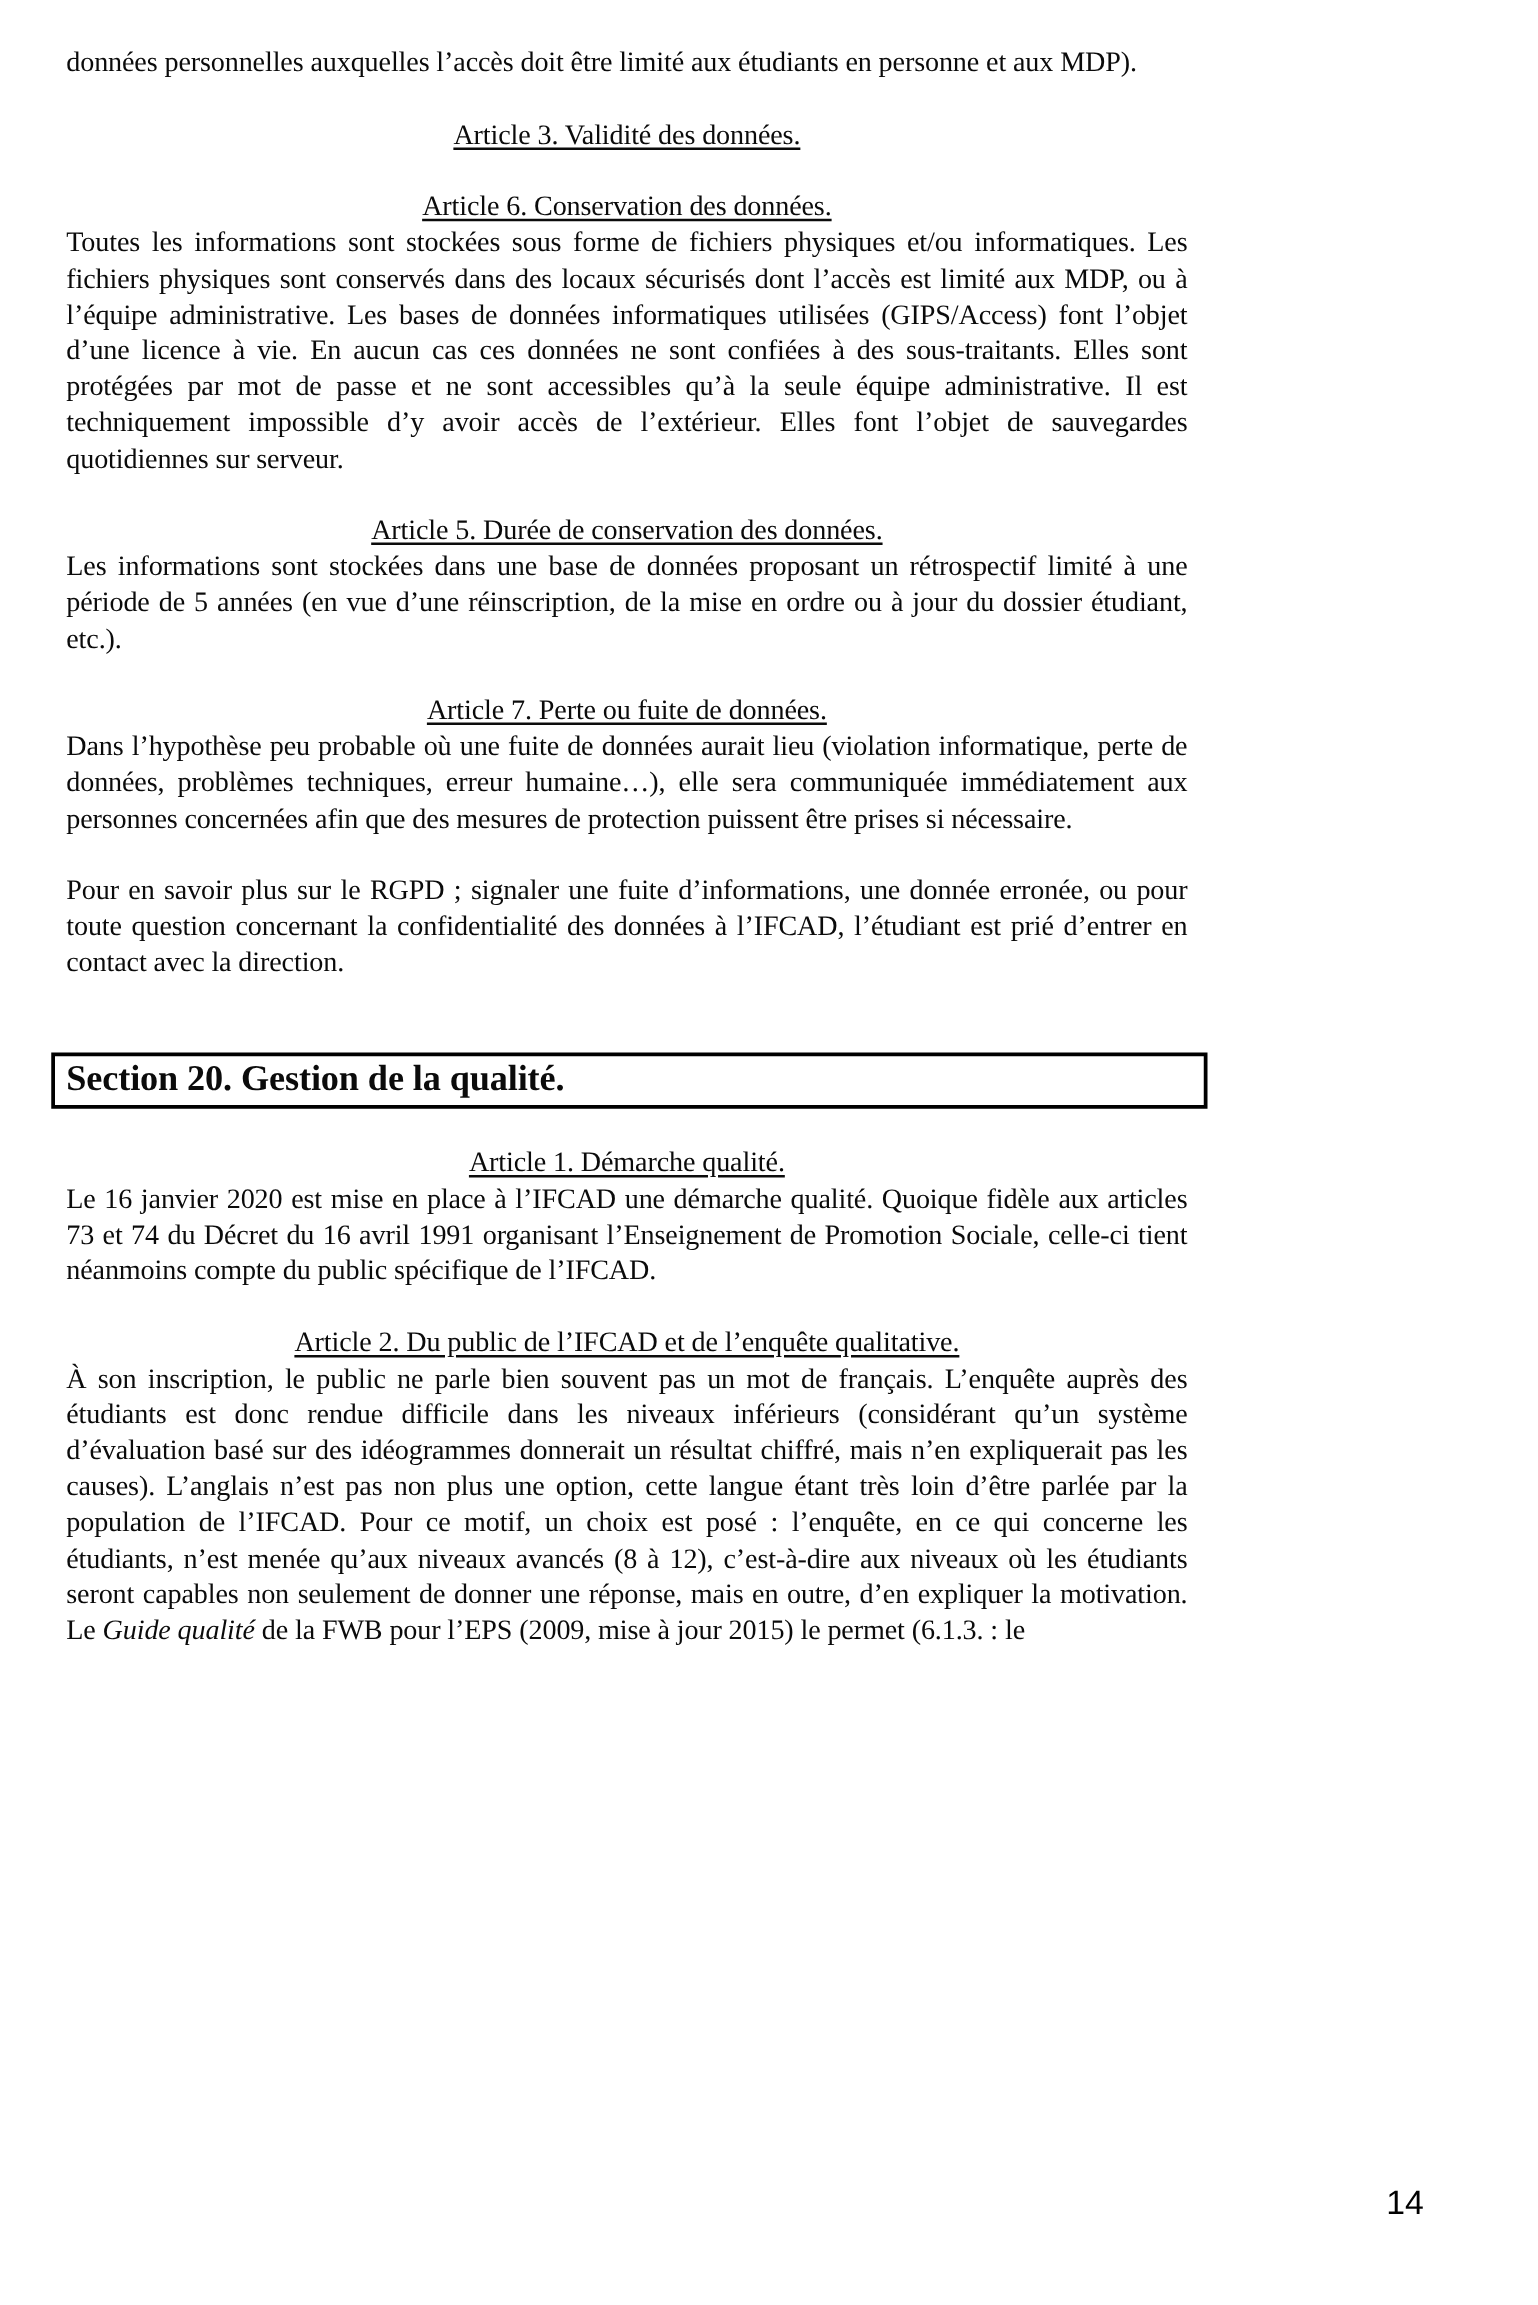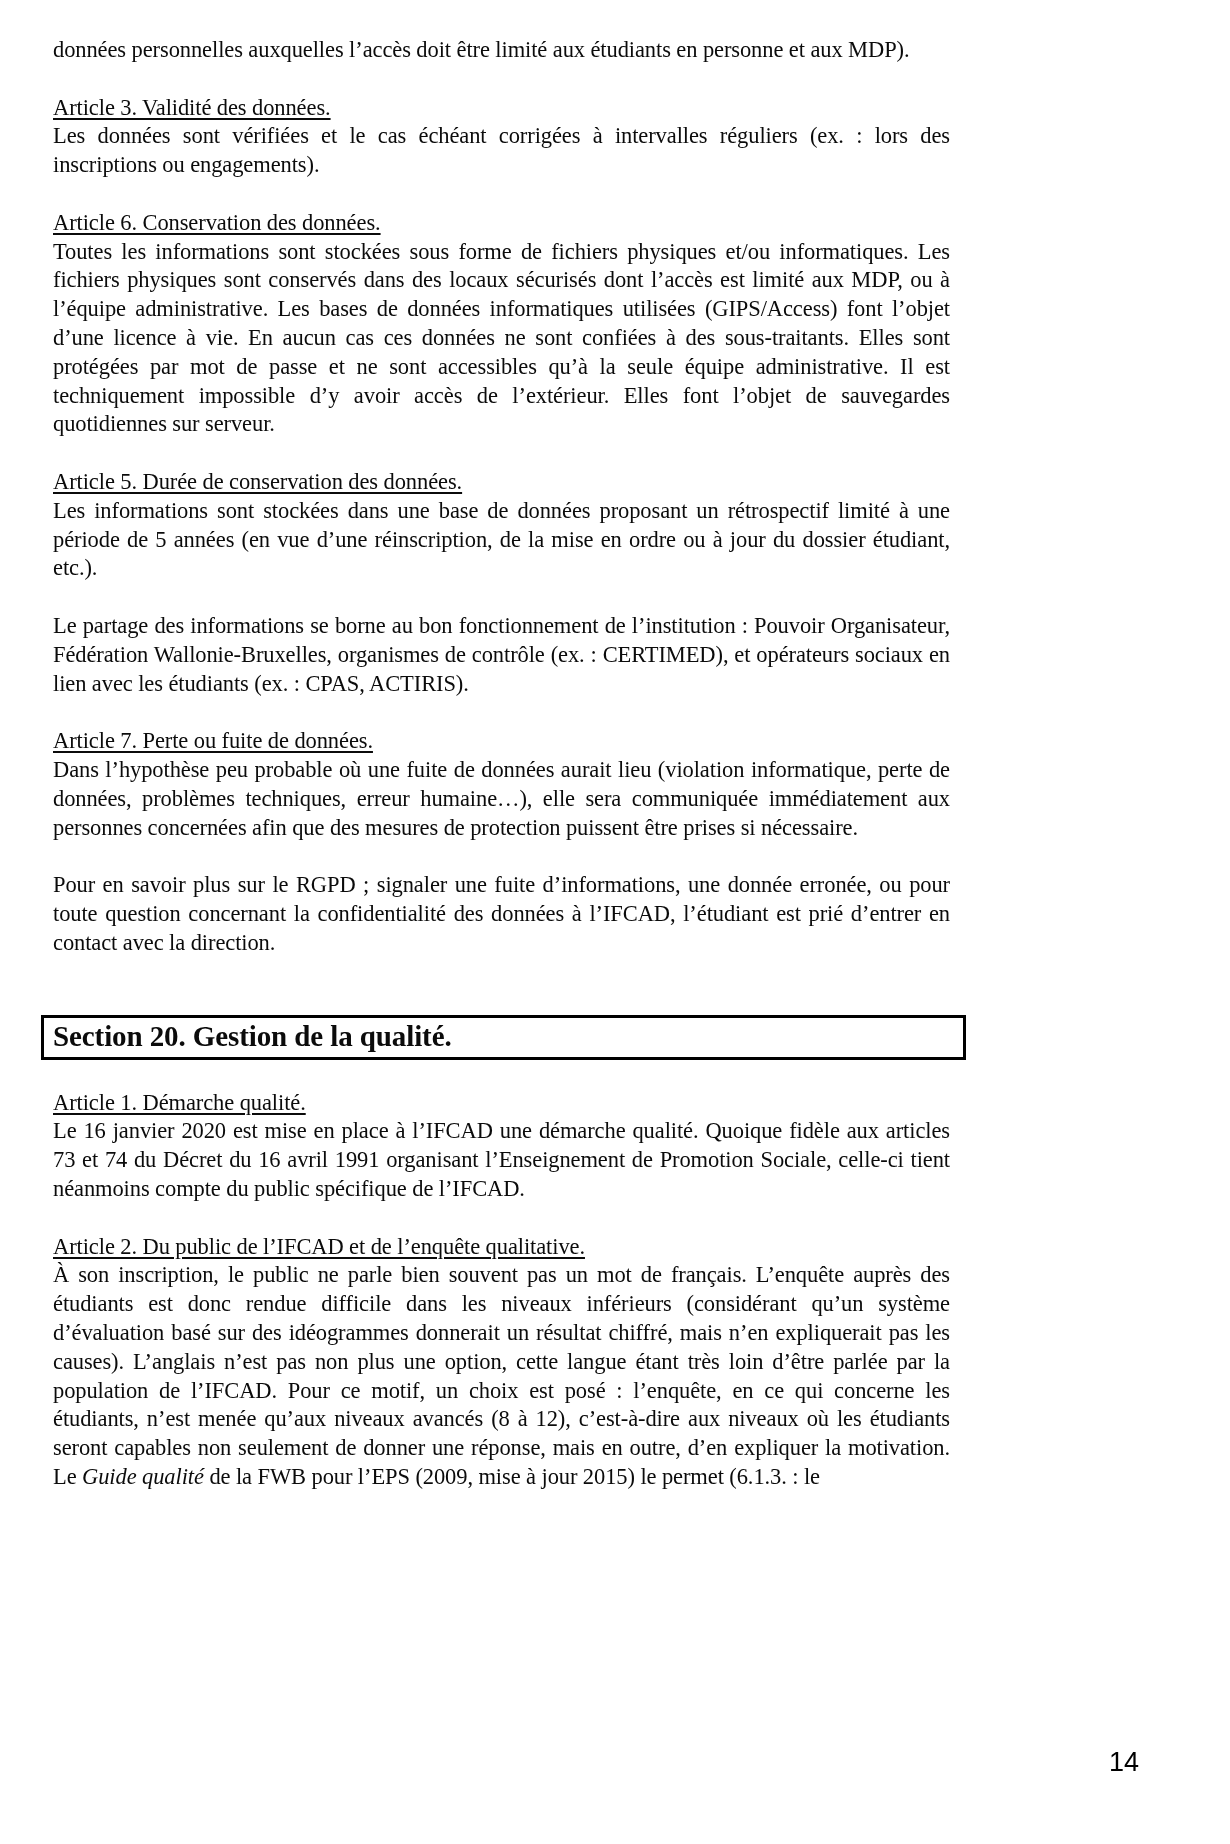--- a/index.html
+++ b/index.html
@@ -21,21 +21,21 @@
     line-height: 28.8px;
     letter-spacing: -0.1px;
   }
   .doc p { margin: 0; }
   .body-text {
     text-align: justify;
     text-justify: inter-word;
   }
   .article { margin-top: 28.8px; }
   .a-title {
-    text-align: left;
+    text-align: center;
     text-decoration: underline;
     text-decoration-thickness: 1.8px;
     text-underline-offset: 3px;
   }
   .section-box {
     margin: 57.6px -16px 0 -12px;
     border: 3px solid #000000;
     padding: 4px 20px 6px 9px;
     font-weight: bold;
     font-size: 29px;
@@ -53,35 +53,33 @@
 </style>
 </head>
 <body>
 
 <div class="doc">
 
   <p class="body-text">données personnelles auxquelles l’accès doit être limité aux étudiants en personne et aux MDP).</p>
 
   <div class="article">
     <p class="a-title">Article 3. Validité des données.</p>
-    <p class="body-text">Les données sont vérifiées et le cas échéant corrigées à intervalles réguliers (ex. : lors des inscriptions ou engagements).</p>
   </div>
 
   <div class="article">
     <p class="a-title">Article 6. Conservation des données.</p>
     <p class="body-text">Toutes les informations sont stockées sous forme de fichiers physiques et/ou informatiques. Les fichiers physiques sont conservés dans des locaux sécurisés dont l’accès est limité aux MDP, ou à l’équipe administrative. Les bases de données informatiques utilisées (GIPS/Access) font l’objet d’une licence à vie. En aucun cas ces données ne sont confiées à des sous-traitants. Elles sont protégées par mot de passe et ne sont accessibles qu’à la seule équipe administrative. Il est techniquement impossible d’y avoir accès de l’extérieur. Elles font l’objet de sauvegardes quotidiennes sur serveur.</p>
   </div>
 
   <div class="article">
     <p class="a-title">Article 5. Durée de conservation des données.</p>
     <p class="body-text">Les informations sont stockées dans une base de données proposant un rétrospectif limité à une période de 5 années (en vue d’une réinscription, de la mise en ordre ou à jour du dossier étudiant, etc.).</p>
   </div>
 
   <div class="article">
-    <p class="body-text">Le partage des informations se borne au bon fonctionnement de l’institution : Pouvoir Organisateur, Fédération Wallonie-Bruxelles, organismes de contrôle (ex. : CERTIMED), et opérateurs sociaux en lien avec les étudiants (ex. : CPAS, ACTIRIS).</p>
   </div>
 
   <div class="article">
     <p class="a-title">Article 7. Perte ou fuite de données.</p>
     <p class="body-text">Dans l’hypothèse peu probable où une fuite de données aurait lieu (violation informatique, perte de données, problèmes techniques, erreur humaine…), elle sera communiquée immédiatement aux personnes concernées afin que des mesures de protection puissent être prises si nécessaire.</p>
   </div>
 
   <div class="article">
     <p class="body-text">Pour en savoir plus sur le RGPD ; signaler une fuite d’informations, une donnée erronée, ou pour toute question concernant la confidentialité des données à l’IFCAD, l’étudiant est prié d’entrer en contact avec la direction.</p>
   </div>

